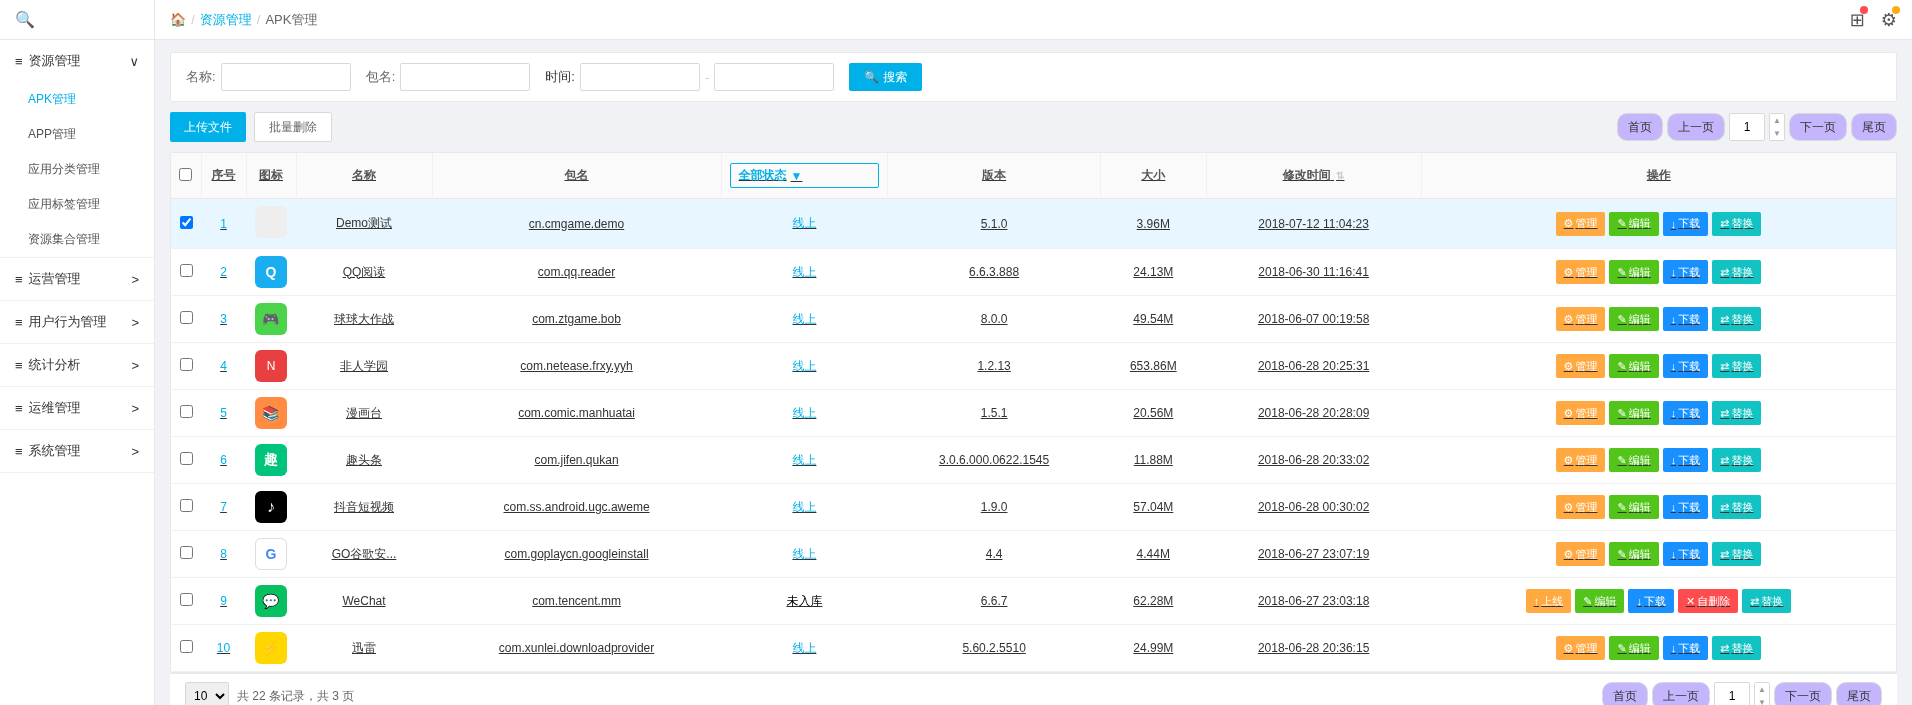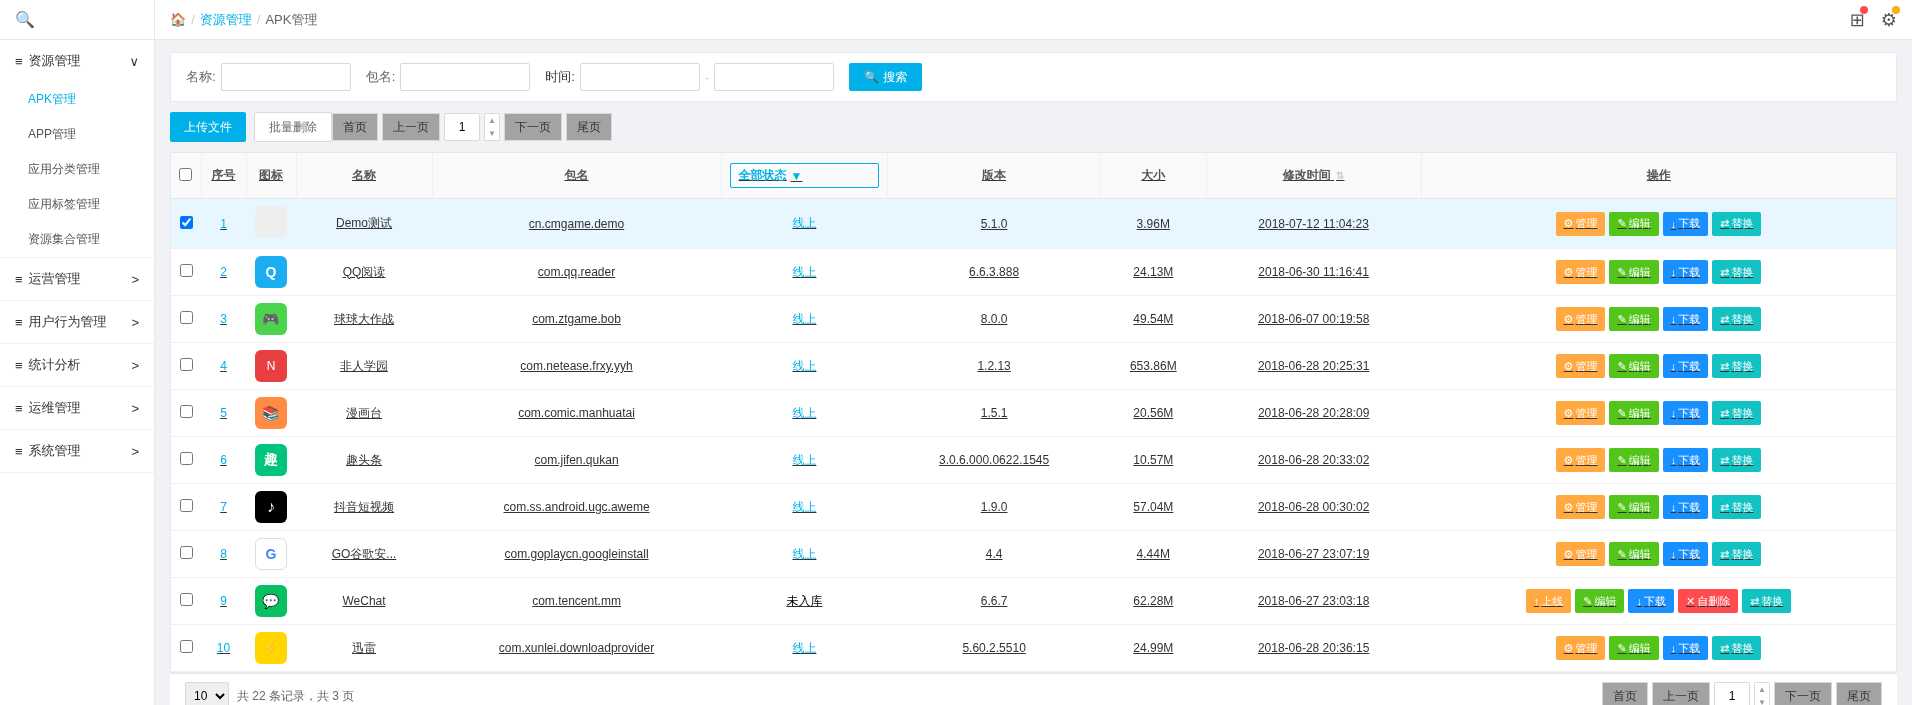--- a/index.html
+++ b/index.html
@@ -28,26 +28,26 @@
     
     .search-bar { background: #fff; padding: 10px 15px; display: flex; align-items: center; gap: 15px; margin-bottom: 10px; border: 1px solid #e8e8e8; border-radius: 2px; }
     .search-field { display: flex; align-items: center; gap: 5px; }
     .search-field label { color: #666; white-space: nowrap; }
     .search-input { height: 28px; border: 1px solid #d9d9d9; border-radius: 2px; padding: 0 8px; font-size: 12px; outline: none; }
     .date-range { display: flex; align-items: center; gap: 5px; }
     .date-sep { color: #ccc; }
     .search-btn { background: #00b0e8; color: #fff; border: none; padding: 0 15px; height: 28px; border-radius: 2px; cursor: pointer; font-size: 12px; display: flex; align-items: center; gap: 4px; }
 
     
-    .toolbar { display: flex; align-items: center; margin-bottom: 10px; }
+    .toolbar { display: flex; align-items: center; justify-content: space-between; margin-bottom: 10px; }
     .toolbar-left { display: flex; gap: 8px; }
     .btn-upload { background: #00b0e8; color: #fff; border: none; padding: 0 14px; height: 30px; border-radius: 2px; cursor: pointer; font-size: 12px; }
     .btn-batch-delete { background: #fff; color: #666; border: 1px solid #d9d9d9; padding: 0 14px; height: 30px; border-radius: 2px; cursor: pointer; font-size: 12px; }
     .pagination-top { display: flex; align-items: center; gap: 4px; }
-    .page-btn { height: 28px; padding: 0 10px; border: 1px solid #d9d9d9; background: #a3a3a3; cursor: pointer; font-size: 12px; border-radius: 0; color: #333; }
+    .page-btn { height: 28px; padding: 0 10px; border: 1px solid #d9d9d9; background: #c4b5fd; cursor: pointer; font-size: 12px; border-radius: 10px; color: #333; }
     .page-input { width: 36px; height: 28px; border: 1px solid #d9d9d9; text-align: center; font-size: 12px; border-radius: 2px; }
     .page-arrows { display: flex; flex-direction: column; height: 28px; border: 1px solid #d9d9d9; border-radius: 2px; overflow: hidden; }
     .page-arrow { flex: 1; background: #fff; border: none; cursor: pointer; font-size: 8px; color: #999; padding: 0 3px; line-height: 1; }
 
     
     .table-wrap { background: #fff; border: 1px solid #e8e8e8; border-radius: 2px; }
     table { width: 100%; border-collapse: collapse; font-size: 12px; text-decoration: underline; }
     thead tr { background: #fafafa; border-bottom: 1px solid #e8e8e8; }
     thead th { padding: 10px 8px; text-align: center; color: #555; font-weight: 600; border-right: 1px solid #f0f0f0; white-space: nowrap; }
     thead th:last-child { border-right: none; }
@@ -368,21 +368,21 @@
             <tr>
     <td class="checkbox-cell">
       <input type="checkbox" style="">
     </td>
     <td class="seq-cell">6</td>
     <td class="icon-cell"><div class="icon-qukan">趣</div></td>
     <td>趣头条</td>
     <td>com.jifen.qukan</td>
     <td class="status-online">线上</td>
     <td>3.0.6.000.0622.1545</td>
-    <td>10.57M</td>
+    <td>11.88M</td>
     <td>2018-06-28 20:33:02</td>
     <td>
       <div class="action-btns">
         <button class="act-btn act-manage"><span>⚙</span>管理</button>
                   <button class="act-btn act-edit"><span>✎</span>编辑</button>
                   <button class="act-btn act-download"><span>↓</span>下载</button>
                   <button class="act-btn act-replace"><span>⇄</span>替换</button>
       </div>
     </td>
   </tr>

